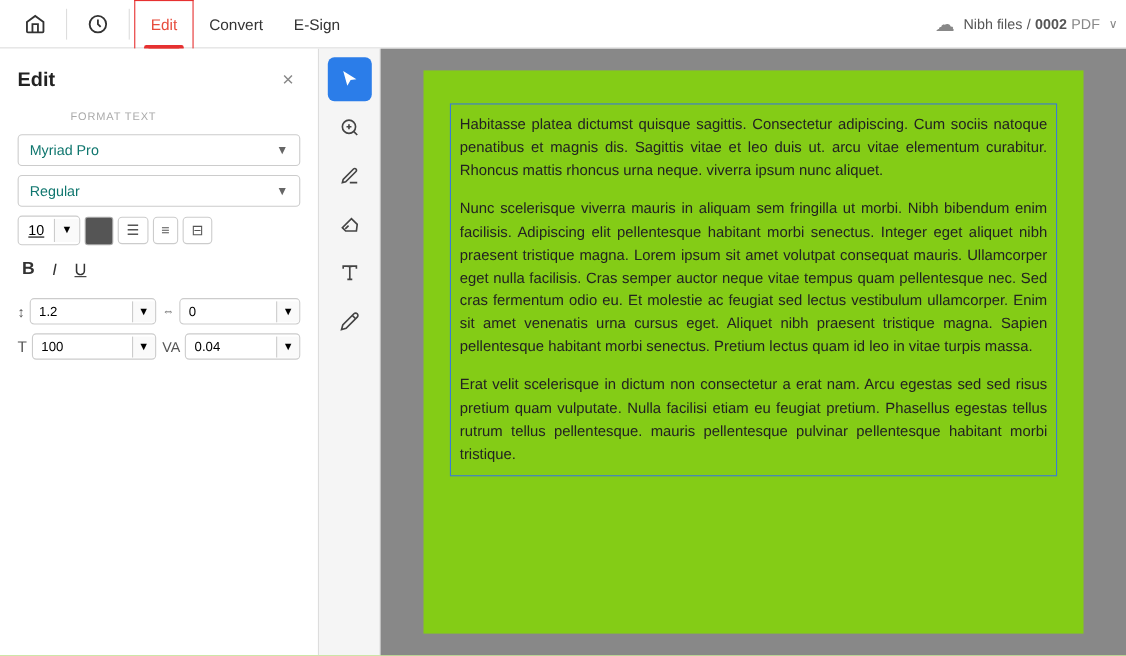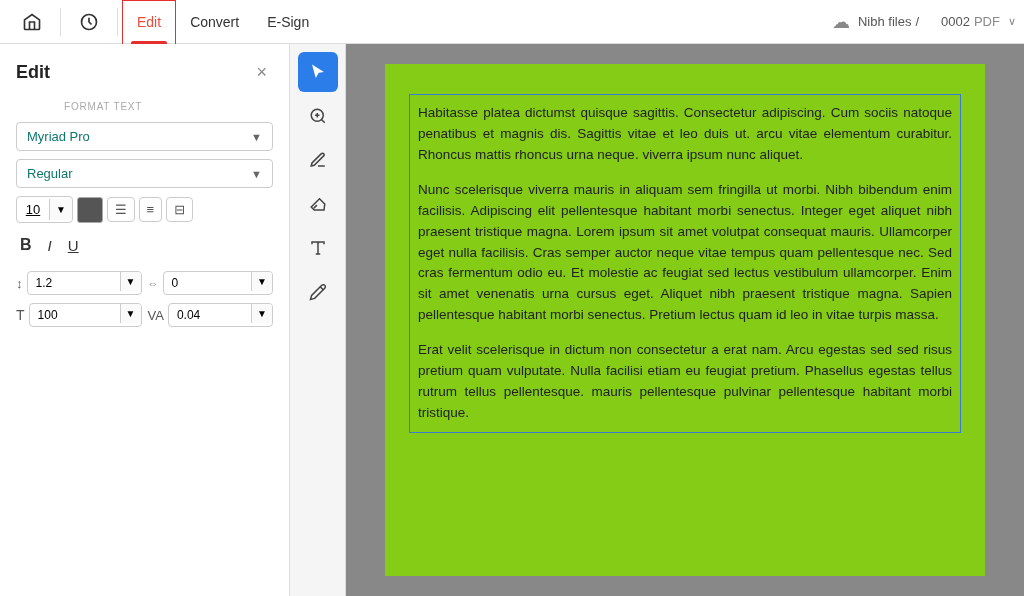--- a/index.html
+++ b/index.html
@@ -21,21 +21,21 @@
     .nav-btn.active::after {
       content: ''; position: absolute; bottom: 0; left: 50%; transform: translateX(-50%);
       width: 28px; height: 3px; background: #e74c3c; border-radius: 2px 2px 0 0;
     }
     .nav-divider { width: 1px; height: 28px; background: #ddd; margin: 0 4px; }
     .header-right {
       margin-left: auto; display: flex; align-items: center; gap: 8px; color: #555; font-size: 13px;
     }
     .cloud-icon { font-size: 18px; color: #888; }
     .file-path { display: flex; align-items: center; gap: 4px; }
-    .file-num { font-weight: 400; margin-left: 18px; }
+    .file-num { font-weight: 700; }
     .file-type { color: #888; }
     .dropdown-arrow { color: #888; font-size: 11px; cursor: pointer; }
 
     
     .nav-btn-wrapper { position: relative; height: 44px; display: flex; align-items: center; }
     .nav-btn-wrapper.active-wrapper::after {
       content: '';
       position: absolute; bottom: 0; left: 8px; right: 8px;
       height: 3px; background: #e63030; border-radius: 2px 2px 0 0;
     }
@@ -81,21 +81,21 @@
     .style-btn { background: none; border: none; cursor: pointer; font-size: 15px; padding: 3px 2px; color: #333; }
     .style-btn.bold { font-weight: 900; font-size: 16px; }
     .style-btn.italic { font-style: italic; }
     .style-btn.underline { text-decoration: underline; }
 
     
     .spacing-row { display: flex; align-items: center; gap: 6px; margin-bottom: 8px; }
     .spacing-item { display: flex; align-items: center; gap: 4px; flex: 1; }
     .spacing-icon { font-size: 13px; color: #555; }
     .spacing-val-box {
-      display: flex; align-items: flex-start; border: 1px solid #ccc; border-radius: 4px;
+      display: flex; align-items: center; border: 1px solid #ccc; border-radius: 4px;
       overflow: hidden; flex: 1; gap: 33px;
     }
     .spacing-val { padding: 4px 8px; font-size: 12px; flex: 1; }
     .spacing-arrow { padding: 4px 5px; border-left: 1px solid #ccc; font-size: 10px; cursor: pointer; background: #fafafa; }
 
     
     .add-content-section { margin-top: 18px; }
     .add-content-items { display: flex; flex-direction: column; gap: 8px; margin-top: 10px; }
     .add-content-item { display: flex; align-items: center; gap: 10px; cursor: pointer; padding: 4px 2px; color: #444; font-size: 14px; }
     .add-icon { font-size: 20px; color: #555; width: 28px; text-align: center; }

